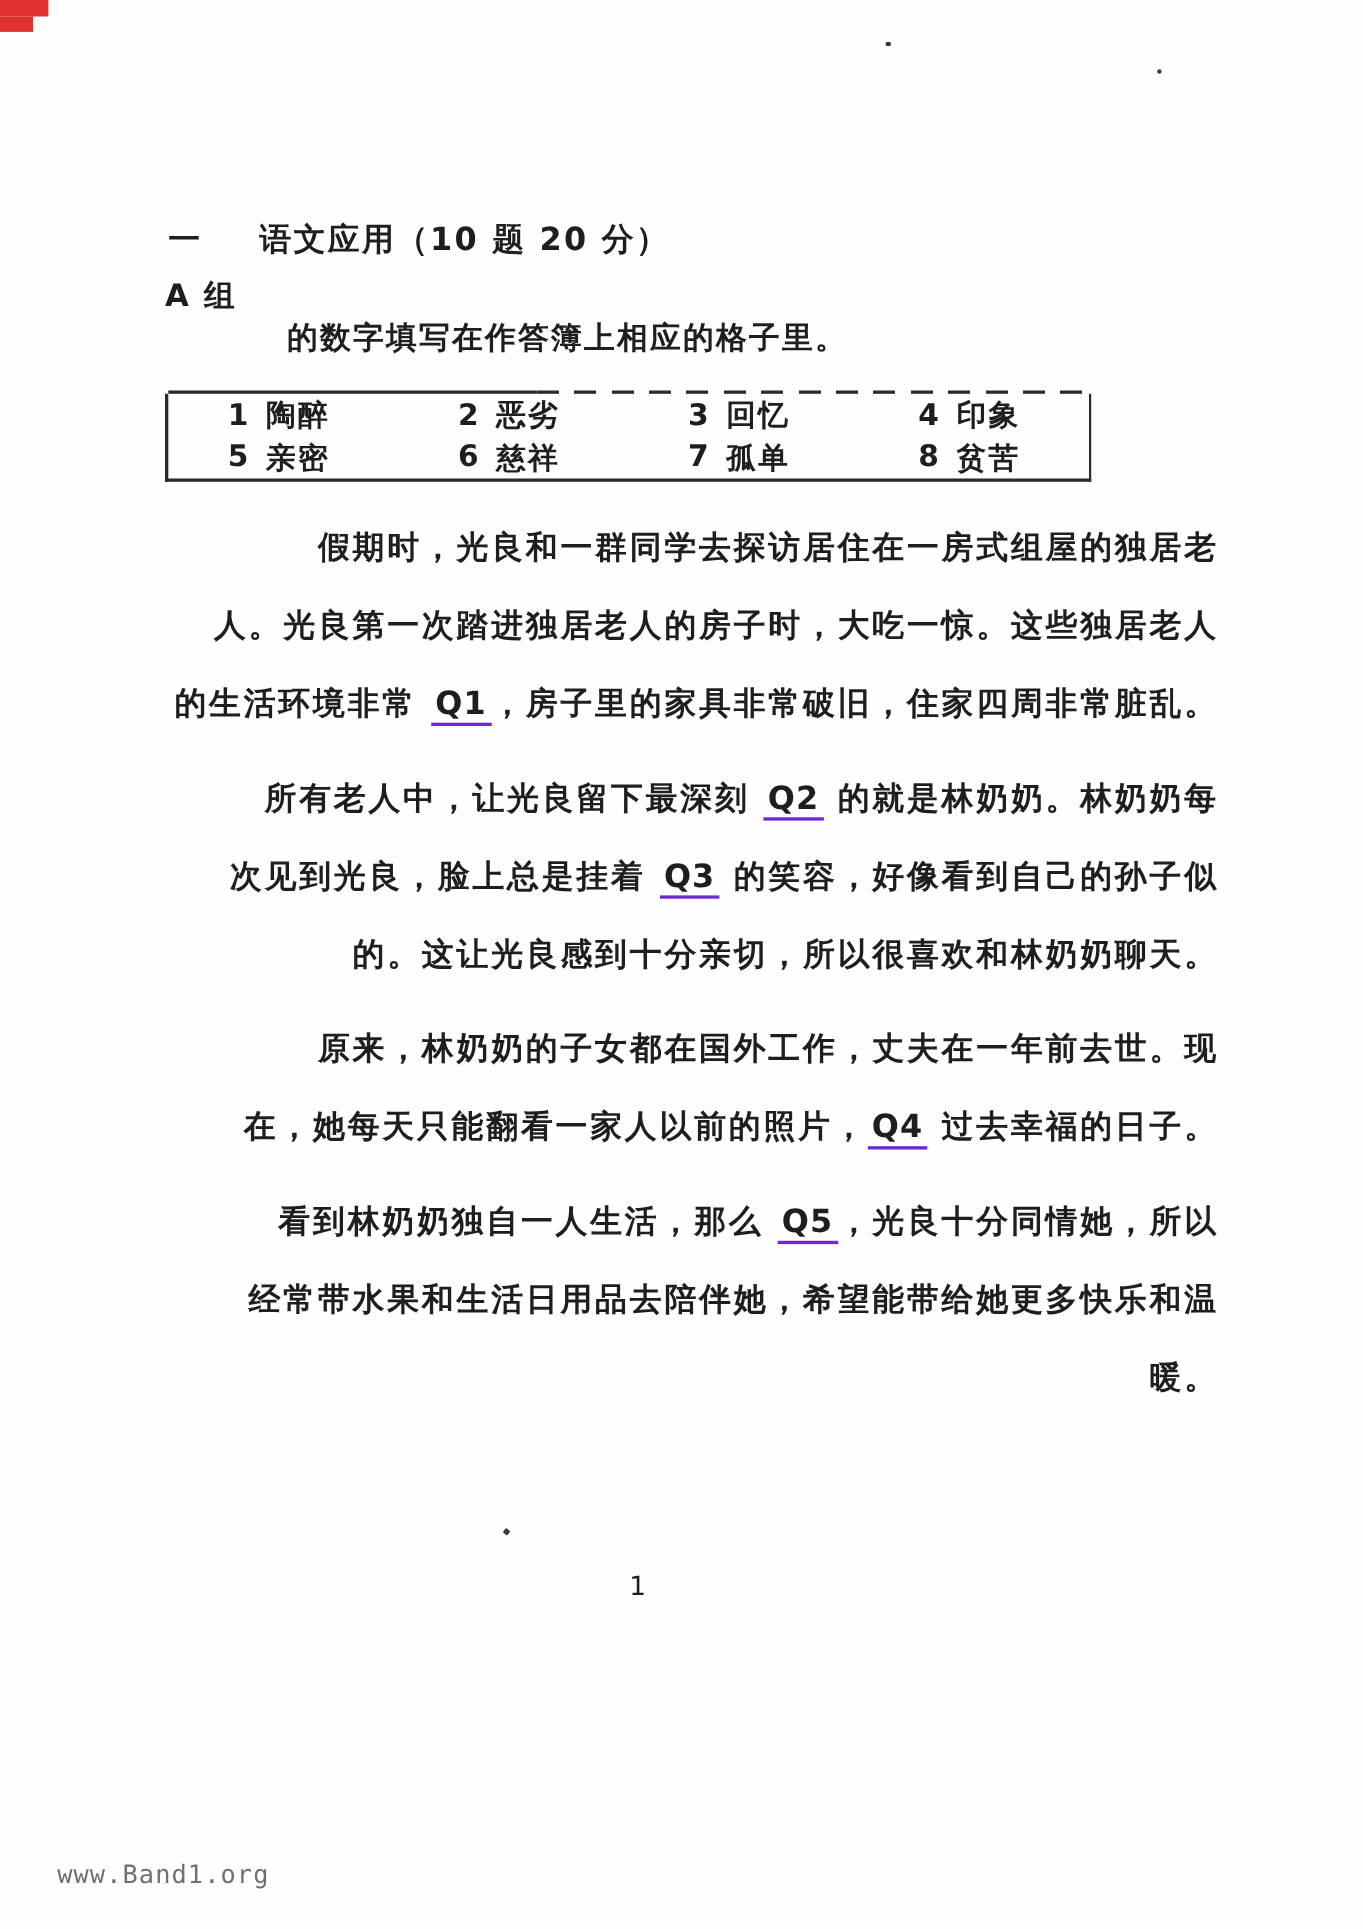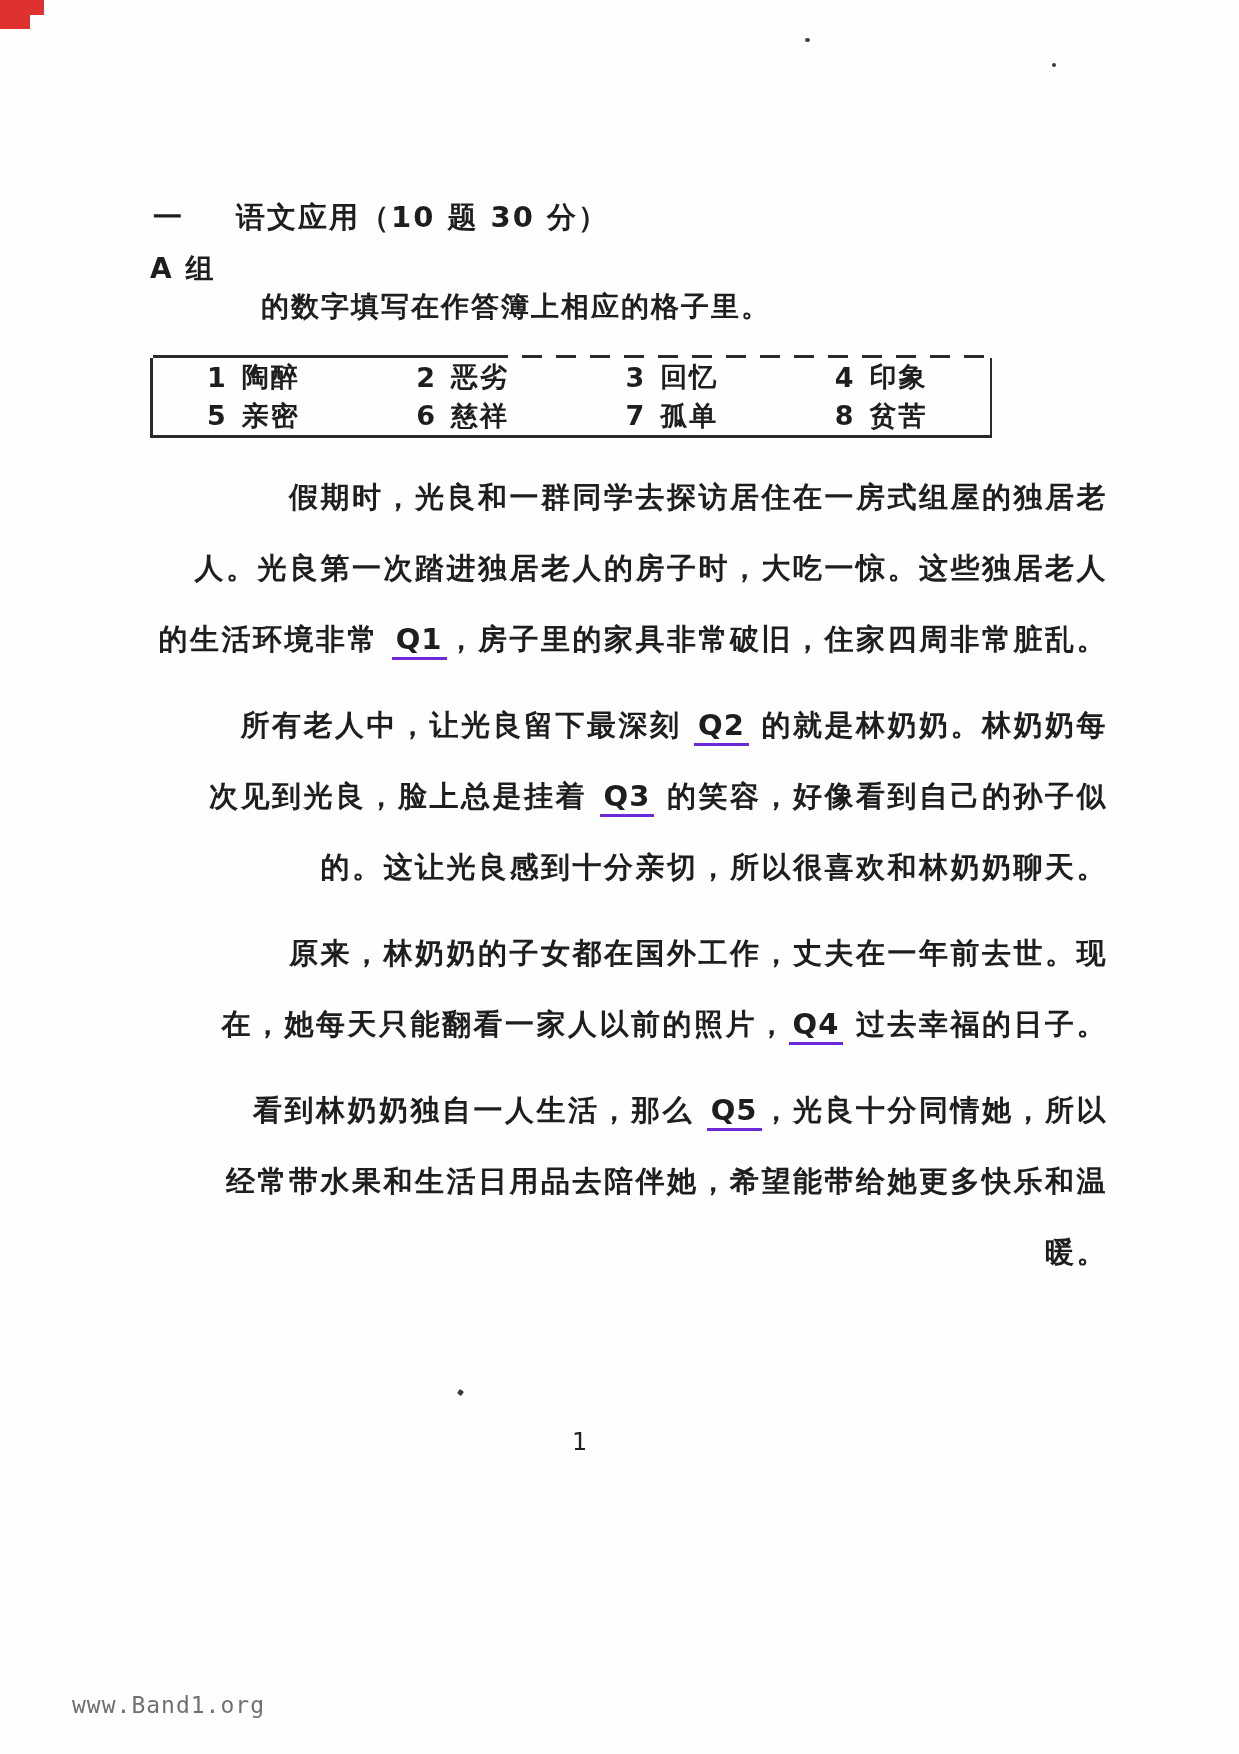--- a/index.html
+++ b/index.html
@@ -87,37 +87,37 @@
   }
 
   
   .page-number {
     position:absolute; left:572px; top:1428px;
     font-size:24px; letter-spacing:0;
   }
   .watermark {
     position:absolute; left:52px; top:1692px;
     font-family:"DejaVu Sans Mono", monospace;
-    font-size:23px; color:#707070; letter-spacing:1px;margin-left:20px;
+    font-size:23px; color:#707070; letter-spacing:1px;
   }
 </style>
 </head>
 <body>
 
 <div class="page">
 
   <div class="corner-mark-a"></div>
   <div class="corner-mark-b"></div>
   <div class="dot dot-1"></div>
   <div class="dot dot-2"></div>
   <div class="dot dot-3"></div>
 
   <div class="heading">
     <span class="sec-num">一</span>
-    <span>语文应用（10 题 30 分）</span>
+    <span>语文应用（10 题 20 分）</span>
   </div>
 
   <div class="group-row">
     <span class="group-label">A 组</span>
   </div>
   <div class="instruction-2">的数字填写在作答簿上相应的格子里。</div>
 
   <div class="word-bank">
     <div class="wb-grid">
         <div class="wb-cell">

